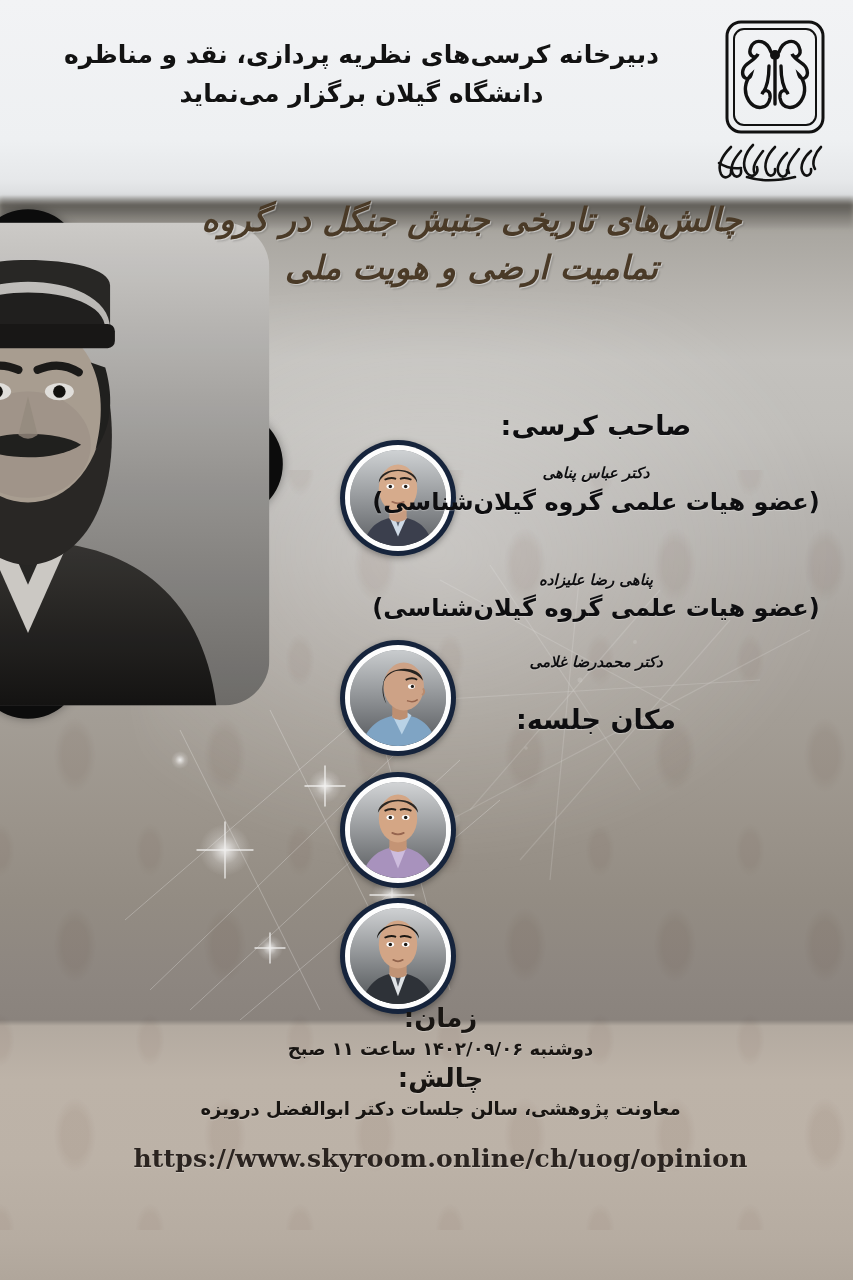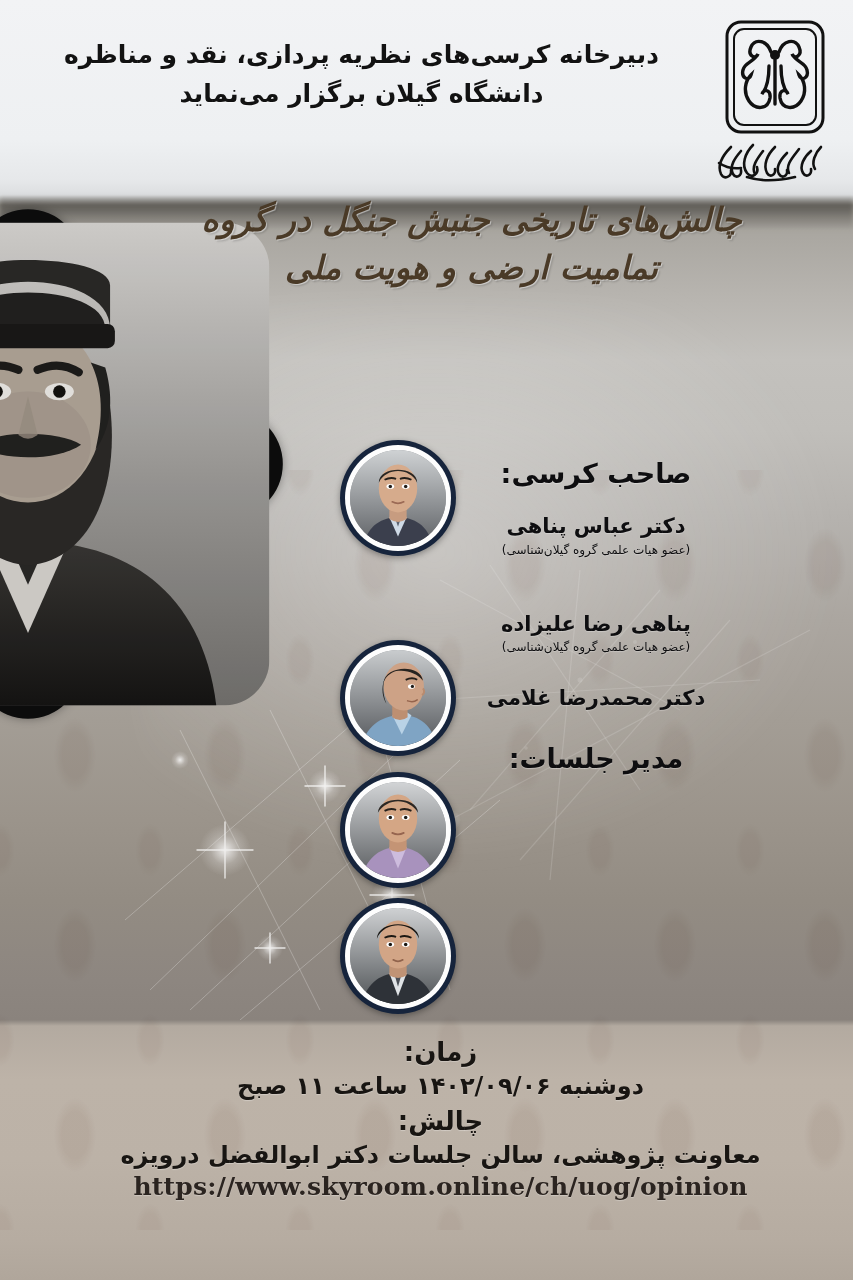--- a/index.html
+++ b/index.html
@@ -170,60 +170,61 @@
   .a3 { left:340px; top:772px; }
   .a4 { left:340px; top:898px; }
 
   .people {
     position:absolute;
     right:22px; top:408px;
     width:470px;
     text-align:center;
     color:#0e0e10;
     z-index:6;
-    margin-top:48px;
   }
   .role {
     font-size:27px; font-weight:bold;
     line-height:1.3;
     text-shadow:0 1px 1px rgba(255,255,255,.35);
   }
   .pname {
-    font-size:21px; font-weight:bold;
+    font-size:15px; font-weight:bold;
     line-height:1.45;
     text-shadow:0 1px 1px rgba(255,255,255,.28);
+    font-style:italic;
   }
   .paff {
-    font-size:12px; font-weight:normal;
+    font-size:24px; font-weight:bold;
     line-height:1.45;
     text-shadow:0 1px 1px rgba(255,255,255,.28);
   }
   .gap-a { height:28px; }
   .gap-b { height:30px; }
   .gap-c { height:26px; }
   .gap-d { height:20px; }
 
   
   .bottom {
     position:absolute;
-    left:0; right:0; top:1035px;
+    left:0; right:0; top:1001px;
     text-align:center;
     color:#181512;
     z-index:6;
     padding-left:28px;
   }
   .info-label {
     font-size:26px; font-weight:bold; line-height:1.35;
     text-shadow:0 1px 1px rgba(255,255,255,.3);
   }
   .info-value {
-    font-size:24px; font-weight:bold; line-height:1.4;
+    font-size:18px; font-weight:bold; line-height:1.4;
     text-shadow:0 1px 1px rgba(255,255,255,.3);
   }
   .link {
+    margin-top:22px;
     font-family:"DejaVu Serif", serif;
     font-weight:bold;
     font-size:25px;
     color:#2b2420;
     direction:ltr;
     letter-spacing:.2px;
     text-shadow:0 1px 1px rgba(255,255,255,.3);
   }
 </style>
 </head>
@@ -511,21 +512,21 @@
 
     <div class="gap-b"></div>
     <div class="gap-d"></div>
     <div class="pname">پناهی رضا علیزاده</div>
     <div class="paff">(عضو هیات علمی گروه گیلان‌شناسی)</div>
 
     <div class="gap-c"></div>
     <div class="pname">دکتر محمدرضا غلامی</div>
 
     <div class="gap-a"></div>
-    <div class="role">مدیر جلسات:</div>
+    <div class="role">مکان جلسه:</div>
     <div class="gap-d"></div>
   </div>
 
   <div class="bottom">
     <div class="info-label">زمان:</div>
     <div class="info-value">دوشنبه ۱۴۰۲/۰۹/۰۶ ساعت ۱۱ صبح</div>
     <div class="info-label">چالش:</div>
     <div class="info-value">معاونت پژوهشی، سالن جلسات دکتر ابوالفضل درویزه</div>
     <div class="link">https://www.skyroom.online/ch/uog/opinion</div>
   </div>

